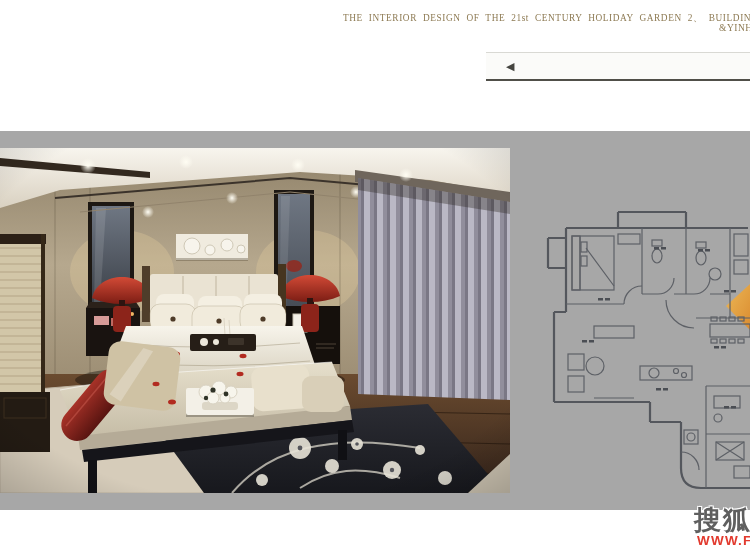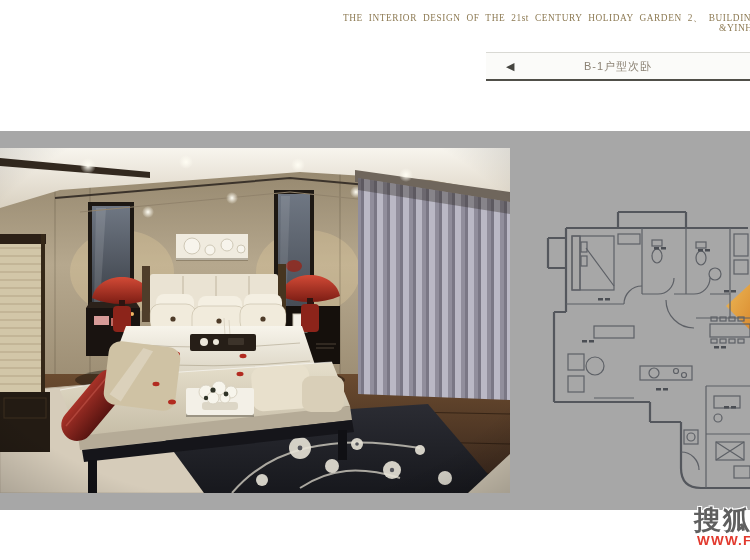--- a/index.html
+++ b/index.html
@@ -31,21 +31,20 @@
 </head>
 <body>
 
 <div class="page">
 
   <span class="top-line1">THE  INTERIOR  DESIGN  OF  THE  21st  CENTURY  HOLIDAY  GARDEN  2、 BUILDING 2、 MODEL  AND  ENTRA</span>
   <span class="top-line2">&amp;YINH</span>
 
   <div class="navbar">
     <span class="nav-back">◀</span>
-    <span class="nav-title">B-1户型次卧</span>
   </div>
 
   <div class="stage">
 
     <svg class="photo" viewBox="0 0 510 345" preserveAspectRatio="none">
       <defs>
         <linearGradient id="gCeil" x1="0" y1="0" x2="0" y2="1">
           <stop offset="0" stop-color="#f8f5ee"></stop>
             <stop offset="1" stop-color="#d9d1c1"></stop>
         </linearGradient>

